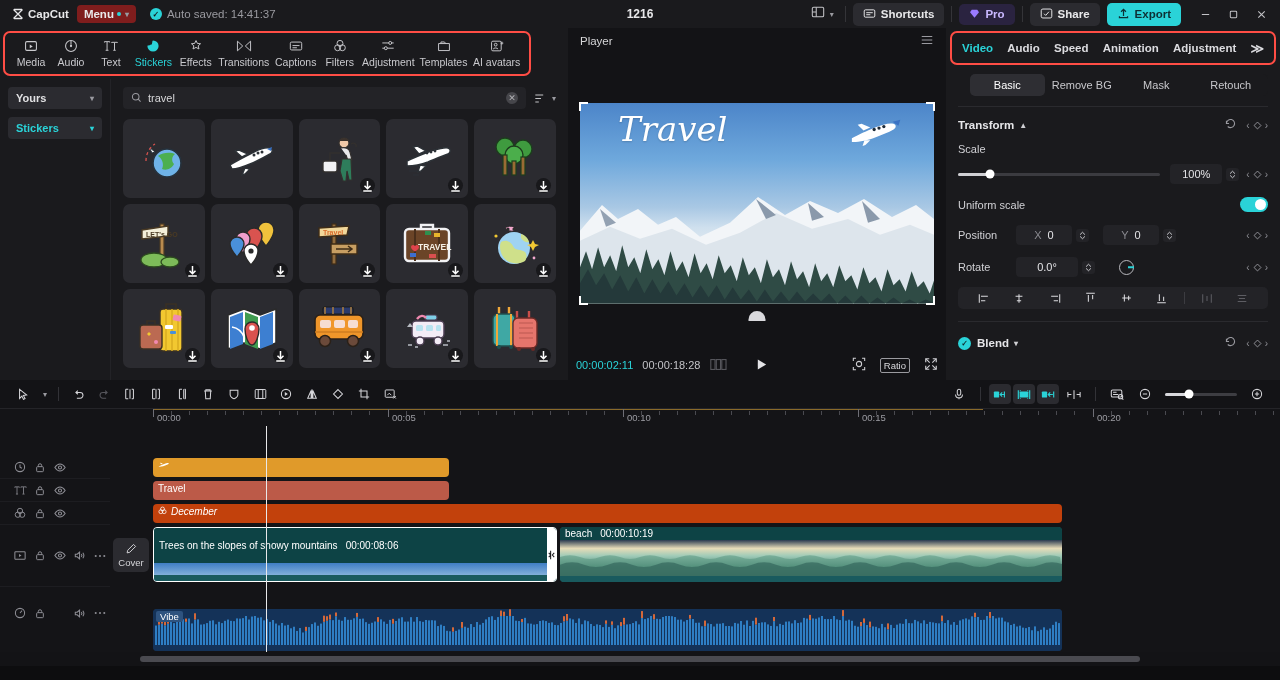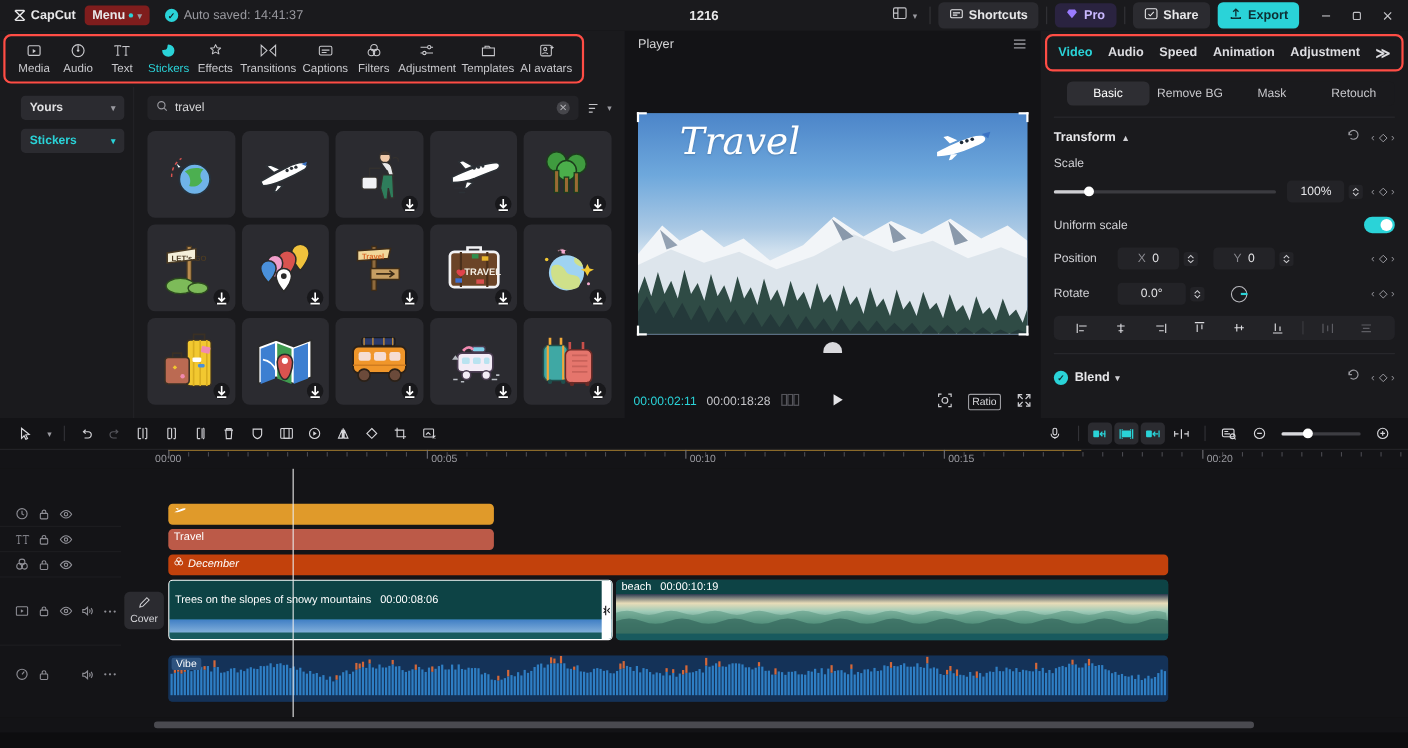--- a/index.html
+++ b/index.html
@@ -64,21 +64,21 @@
     height: 45px; padding: 3px 6px 4px 6px; width: 528px;
   }
   .nav-item {
     display: flex; flex-direction: column; align-items: center; gap: 3px;
     padding: 2px 7px; font-size: 10.5px; color: #c9c9cd; min-width: 40px;
   }
   .nav-item .nav-label { white-space: nowrap; }
   .nav-item.active { color: #2ad3d8; }
   .nav-ico { height: 15px; display: flex; align-items: center; justify-content: center; }
 
-  .lib-body { flex: 1; display: flex; min-height: 0; padding-left: 11px; }
+  .lib-body { flex: 1; display: flex; min-height: 0; }
   .lib-side { width: 110px; flex: 0 0 110px; padding: 8px 8px 0 8px; }
   .lib-sel {
     display: flex; align-items: center; justify-content: space-between;
     background: #2b2b30; border-radius: 4px; padding: 5px 8px;
     font-size: 11px; color: #e0e0e2; margin-bottom: 8px; font-weight: bold;
   }
   .lib-sel.active { color: #2ad3d8; }
   .lib-main { flex: 1; min-width: 0; display: flex; flex-direction: column; border-left: 1px solid #232327; }
   .searchrow { display: flex; align-items: center; gap: 8px; padding: 8px 12px 6px 12px; }
   .searchbox {
@@ -1136,21 +1136,21 @@
               <circle cx="7" cy="7" r="5.4"></circle>
               <path d="M4.5 7h5M7 4.5v5"></path>
             </svg>
         </span>
       </span>
     </div>
 
     <div class="ruler">
       <div class="ruler-accent" style="width:830px"></div>
       <span class="tick major" style="left:153px"></span>
-      <span class="tlabel" style="left:141px">00:00</span>
+      <span class="tlabel" style="left:157px">00:00</span>
       <span class="tick minor" style="left:171px"></span>
         <span class="tick minor" style="left:189px"></span>
       <span class="tick minor" style="left:207px"></span>
         <span class="tick minor" style="left:225px"></span>
       <span class="tick minor" style="left:243px"></span>
         <span class="tick minor" style="left:261px"></span>
       <span class="tick minor" style="left:279px"></span>
         <span class="tick minor" style="left:297px"></span>
       <span class="tick minor" style="left:315px"></span>
         <span class="tick minor" style="left:333px"></span>
@@ -1415,21 +1415,21 @@
                   <stop offset="1" stop-color="#2c5b52"></stop>
                 </linearGradient>
               </defs>
             <rect width="502" height="40" fill="url(#beachgrad)"></rect>
             <path d="M0 18 q10 -4 20 0 t20 0 t20 0 t20 0 t20 0 t20 0 t20 0 t20 0 t20 0 t20 0 t20 0 t20 0 t20 0 t20 0 t20 0 t20 0 t20 0 t20 0 t20 0 t20 0 t20 0 t20 0 t20 0 t20 0 t20 0 L502 40 L0 40 Z" fill="#58957f" opacity="0.55"></path>
             <path d="M0 26 q12 -5 24 0 t24 0 t24 0 t24 0 t24 0 t24 0 t24 0 t24 0 t24 0 t24 0 t24 0 t24 0 t24 0 t24 0 t24 0 t24 0 t24 0 t24 0 t24 0 t24 0 t24 0 L502 40 L0 40 Z" fill="#35675c" opacity="0.7"></path>
           </svg>
           <div style="position:absolute;left:0;right:0;bottom:0;height:6px;background:#195a5e"></div>
         </div>
 
-        <div class="clip clip-audio" style="left:43px;top:170px;width:909px;height:42px">
+        <div class="clip clip-audio" style="left:43px;top:183px;width:909px;height:42px">
           <span class="aud-head">Vibe</span>
           <svg viewBox="0 0 909 42" preserveAspectRatio="none" style="width:100%;height:100%;display:block">
             <rect width="909" height="42" fill="#143258"></rect>
             <g fill="#2e7ec4">
               
             </g>
             <g id="wf-bars" fill="#2e7ec4">
                 <rect x="2" y="16.527740332002583" width="2" height="19.472259667997417"></rect>
                 <rect x="5" y="15.667392789237795" width="2" height="20.332607210762205"></rect>
                 <rect x="8" y="14.622433842866414" width="2" height="21.377566157133586"></rect>

